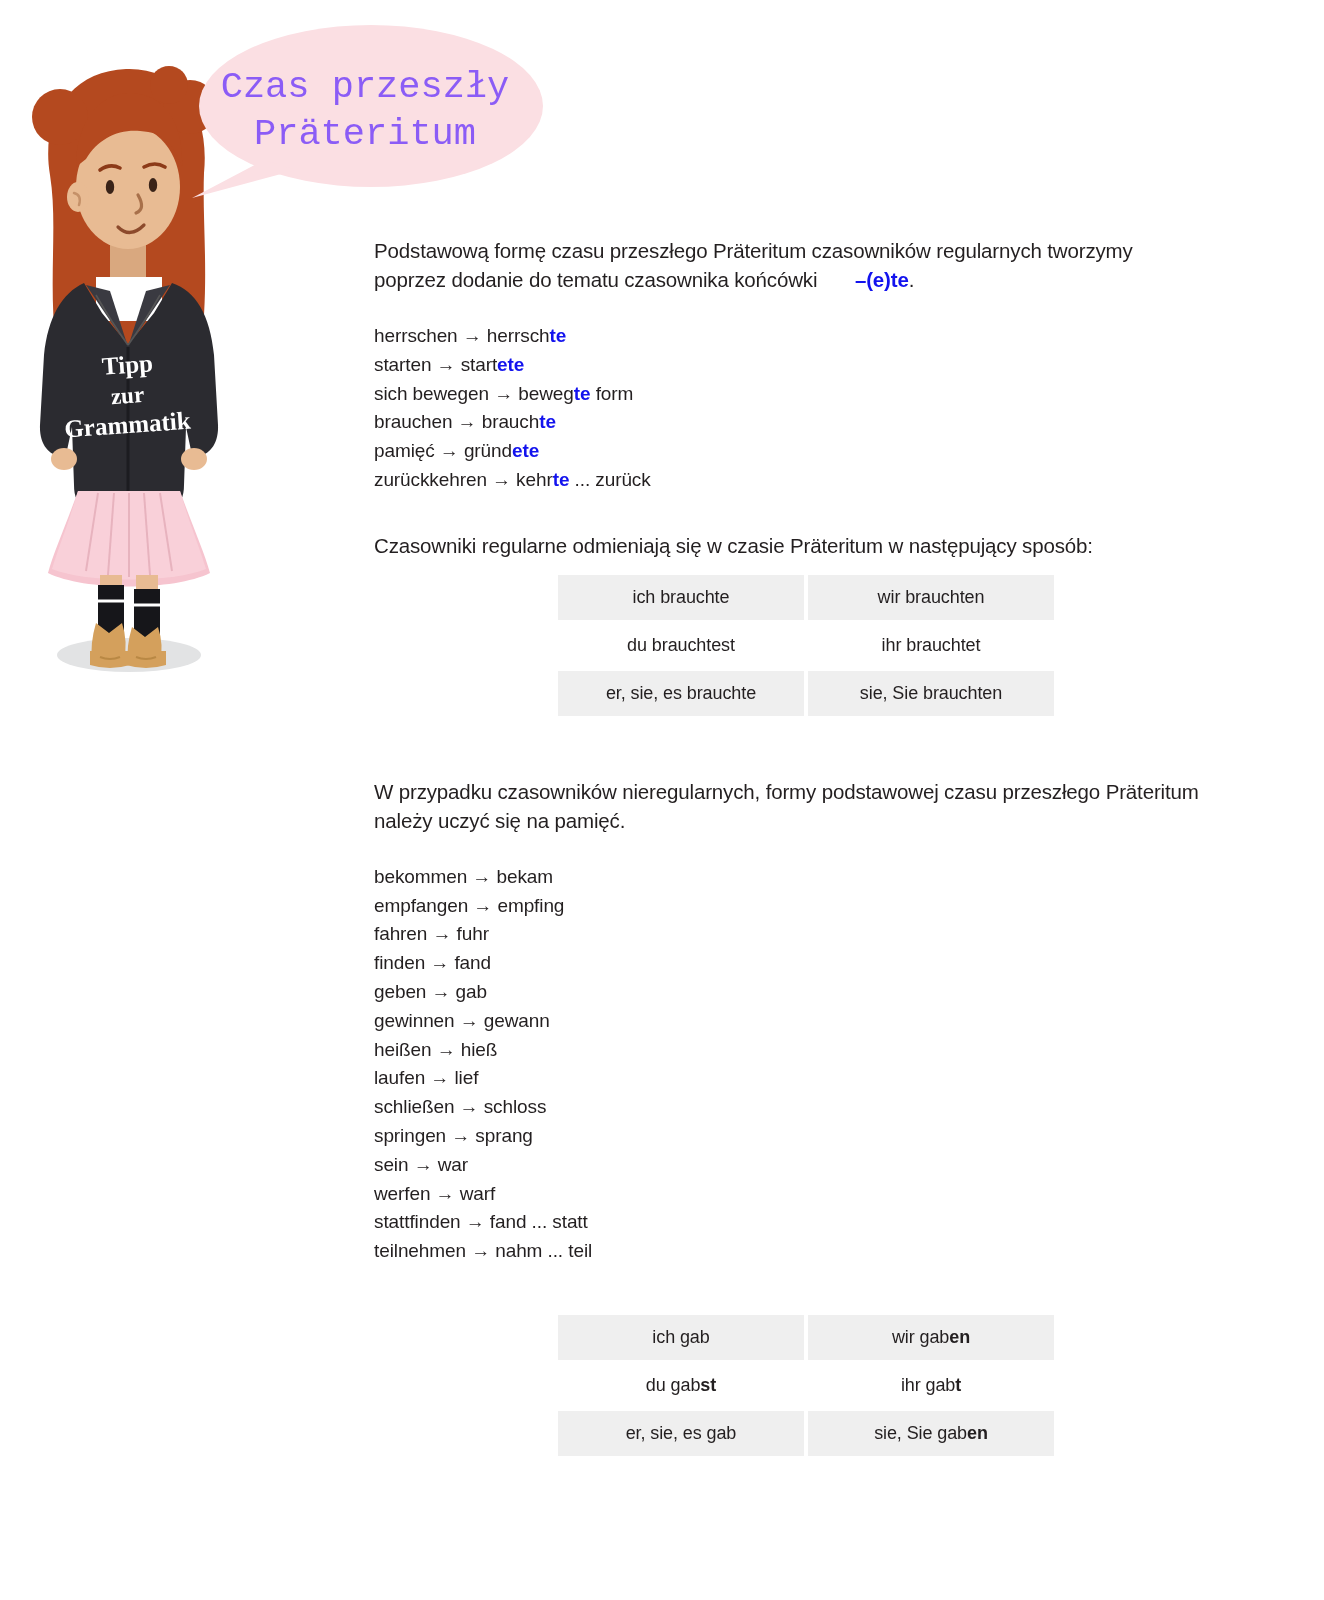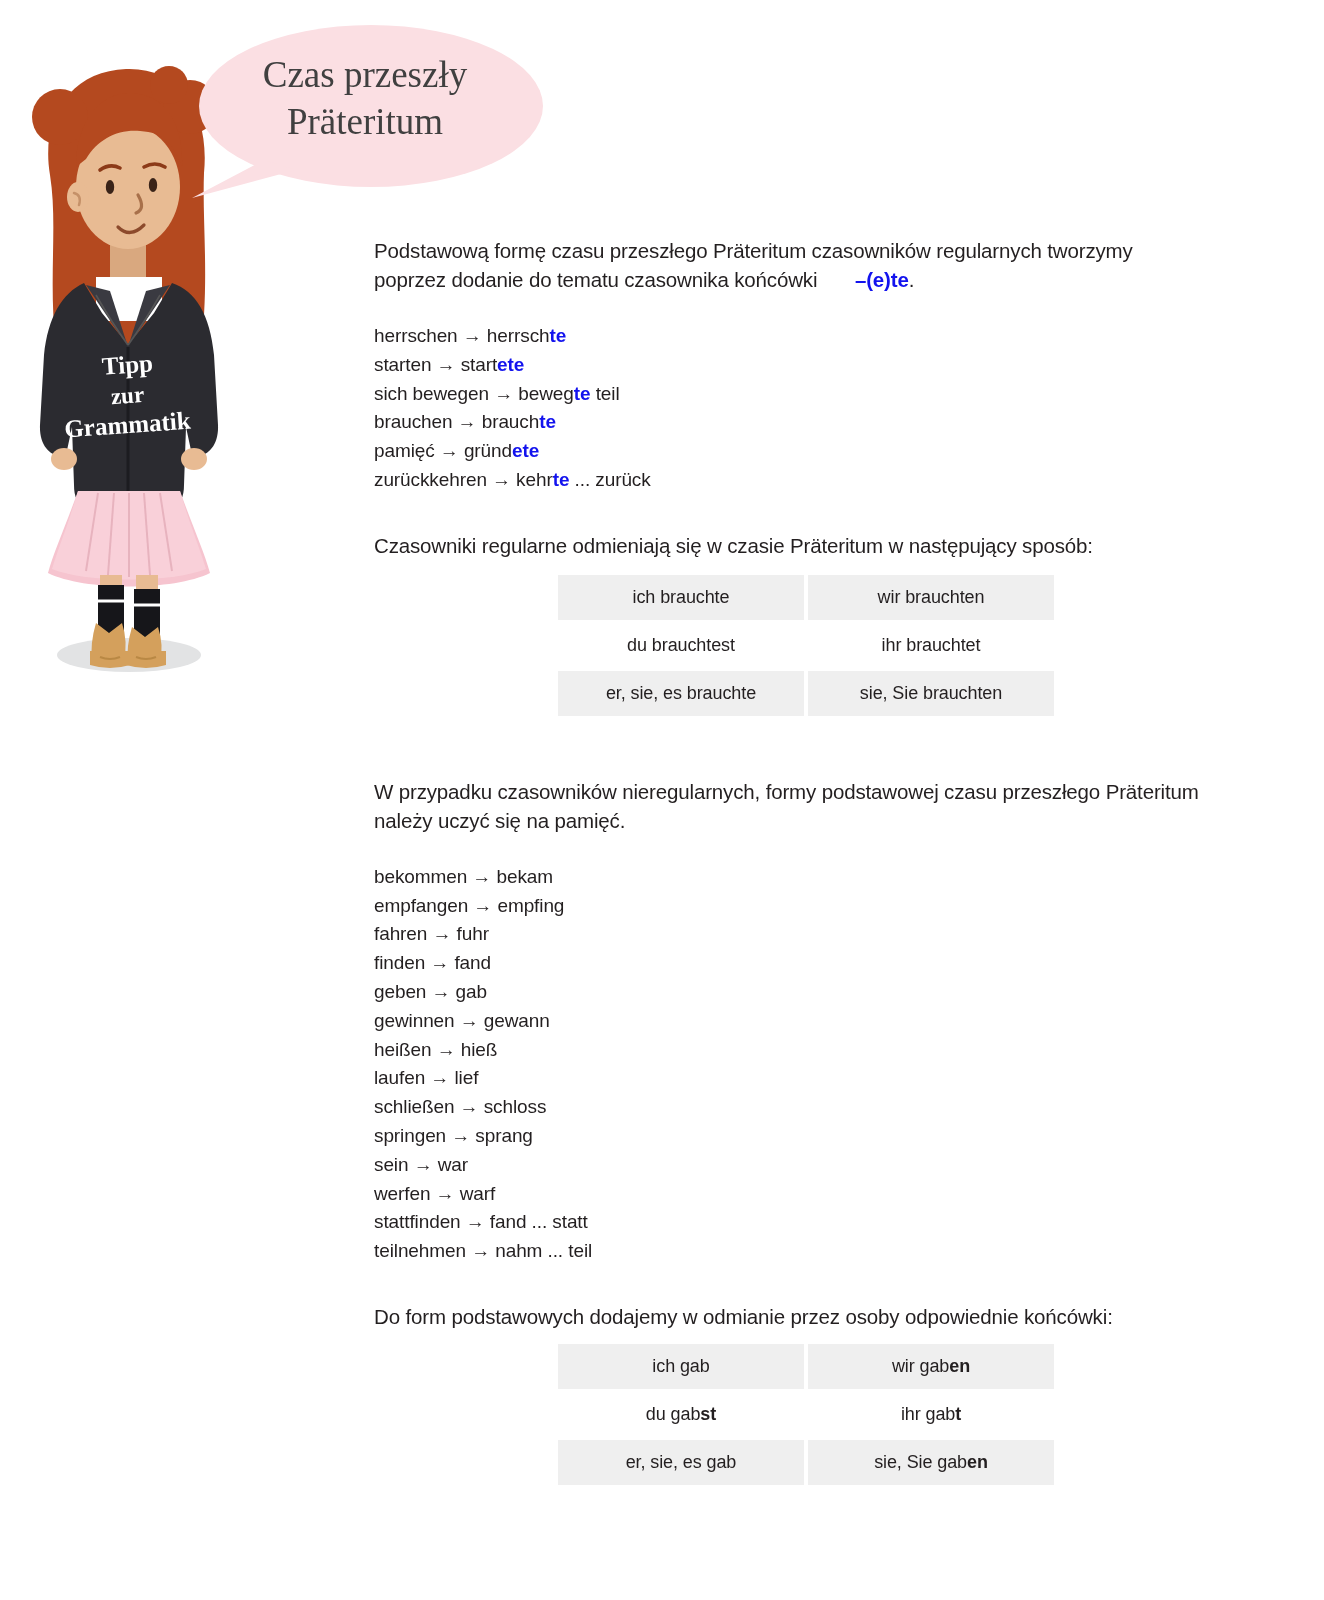--- a/index.html
+++ b/index.html
@@ -36,27 +36,27 @@
     height: 178px;
   }
   .bubble-shape {
     position: absolute;
     inset: 0;
     width: 358px;
     height: 178px;
   }
   .bubble-text {
     position: absolute;
-    left: 0; top: 29px;
+    left: 0; top: 42px;
     width: 358px;
     text-align: center;
-    color: #404040;
+    color: #8b5cf6;
     font-size: 37px;
     line-height: 47px;
-    font-family: Liberation Serif, serif;
+    font-family: Liberation Mono, monospace;
   }
 
   
   .content {
     position: absolute;
     left: 374px;
     top: 236px;
     width: 830px;
   }
   .para {
@@ -194,21 +194,21 @@
 
   <div class="content">
 
     <p class="para"><span>Podstawową formę czasu przeszłego Präteritum czasowników regularnych tworzymy poprzez dodanie do tematu czasownika końcówki </span><span class="blue">–(e)te</span><span>.</span></p>
 
     <div class="sp-28"></div>
 
     <ul class="verb-list" id="regular-verb-list">
         <li><span>herrschen → herrsch</span><span class="vb">te</span><span></span></li>
         <li><span>starten → start</span><span class="vb">ete</span><span></span></li>
-        <li><span>sich bewegen → beweg</span><span class="vb">te</span><span> teil</span></li>
+        <li><span>sich bewegen → beweg</span><span class="vb">te</span><span> form</span></li>
         <li><span>brauchen → brauch</span><span class="vb">te</span><span></span></li>
         <li><span>pamięć → gründ</span><span class="vb">ete</span><span></span></li>
         <li><span>zurückkehren → kehr</span><span class="vb">te</span><span> ... zurück</span></li>
       </ul>
 
     <div class="sp-36"></div>
 
     <p class="para">Czasowniki regularne odmieniają się w czasie Präteritum w następujący sposób:</p>
 
     <div style="height:12px"></div>
@@ -248,21 +248,20 @@
         <li>schließen → schloss</li>
         <li>springen → sprang</li>
         <li>sein → war</li>
         <li>werfen → warf</li>
         <li>stattfinden → fand ... statt</li>
         <li>teilnehmen → nahm ... teil</li>
       </ul>
 
     <div class="sp-36"></div>
 
-    <p class="para">Do form podstawowych dodajemy w odmianie przez osoby odpowiednie końcówki:</p>
 
     <div style="height:10px"></div>
 
     <table class="conj-table">
       <tbody id="table-irregular">
           <tr class="shade">
             <td><span>ich gab</span></td>
             <td><span>wir gab</span><span class="bd">en</span></td>
           </tr>
           <tr class="plain">

